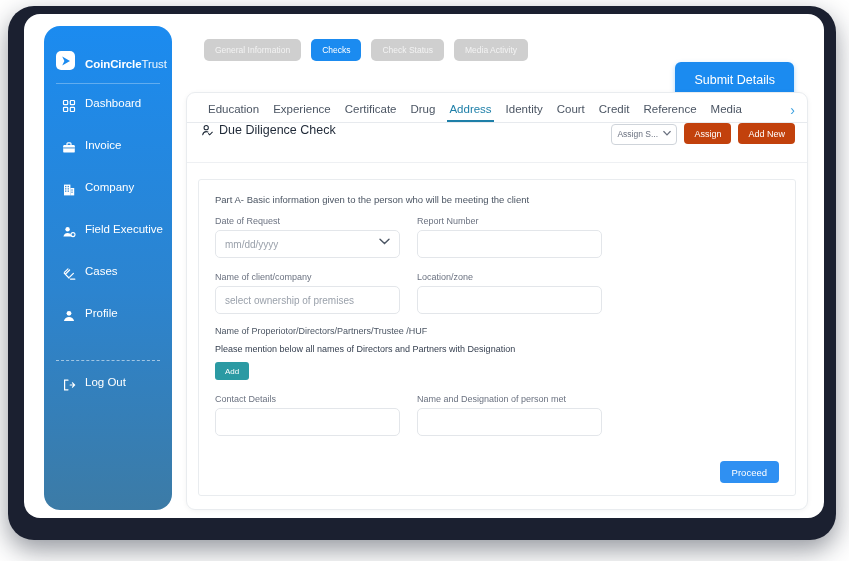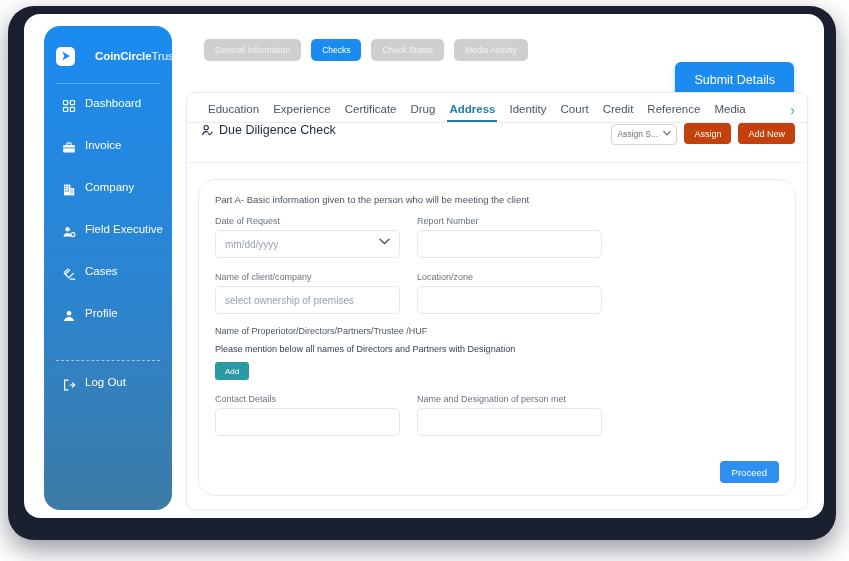--- a/index.html
+++ b/index.html
@@ -31,21 +31,21 @@
   
   #sidebar {
     position: absolute;
     left: 20px; top: 12px;
     width: 128px; height: 484px;
     background: linear-gradient(180deg, #1b8bf0 0%, #2c84cf 55%, #3c7ba6 100%);
     border-radius: 16px;
     padding-top: 16px;
     color: #ffffff;
   }
-  .logo-row { display: flex; align-items: center; gap: 20px; padding: 0 12px; height: 28px; }
+  .logo-row { display: flex; align-items: flex-end; gap: 10px; padding: 0 12px; height: 28px; }
   .logo-mark {
     width: 19px; height: 19px; background:#fff; border-radius: 5px;
     display:flex; align-items:center; justify-content:center; flex:0 0 auto;
   }
   .logo-mark svg { display:block; }
   .logo-text { font-size: 11.5px; letter-spacing: -0.1px; white-space: nowrap; }
   .logo-text b { font-weight: 700; }
   .logo-text span { font-weight: 400; opacity: .92; }
   .side-divider { margin: 13px 12px 0 12px; height: 1px; background: rgba(255,255,255,0.30); }
 
@@ -98,21 +98,21 @@
   
   #subtabs {
     position: relative; height: 30px;
     border-bottom: 1px solid #e7eaee;
     display: flex; align-items: flex-end; padding: 0 10px 0 14px;
   }
   .subtab {
     font-size: 11.5px; color: #4b5563; padding: 0 7px 7px 7px;
     white-space: nowrap; cursor: pointer; position: relative;
   }
-  .subtab.active { color: #1e7fa8; font-weight: 700; margin-top: 46px; }
+  .subtab.active { color: #1e7fa8; font-weight: 400; margin-top: 46px; }
   .subtab.active::after {
     content:""; position: absolute; left: 5px; right: 5px; bottom: 0;
     height: 2px; background: #1e7fa8;
   }
   #subtab-next {
     margin-left: auto; color: #3aa0e0; font-size: 14px; padding: 0 2px 5px 6px;
     cursor: pointer; line-height: 1;
   }
 
   
@@ -136,21 +136,21 @@
   }
   .hbtn {
     height: 21px; padding: 0 10px; border-radius: 4px; border: none;
     background: #c2410c; color: #fff; font-size: 9px; cursor: pointer;
     font-family: "Liberation Sans", sans-serif;
   }
 
   
   #form-card {
     position: absolute; left: 11px; top: 86px; right: 11px; bottom: 13px;
-    border: 1px solid #e9ecef; border-radius: 17px; background: #fff;
+    border: 1px solid #e9ecef; border-radius: 3px; background: #fff;
     padding: 14px 16px;
   }
   .part-title { font-size: 9.5px; color: #4b5563; margin-bottom: 11px; }
   .row { display: flex; gap: 17px; }
   .field { width: 185px; }
   .field-label { font-size: 9px; color: #6b7280; margin-bottom: 4px; display:block; }
   .input {
     width: 100%; height: 28px; border: 1px solid #e3e6ea; border-radius: 5px;
     background: #fff; font-size: 10px; color: #9aa1ab; padding: 0 9px;
     font-family: "Liberation Sans", sans-serif;

